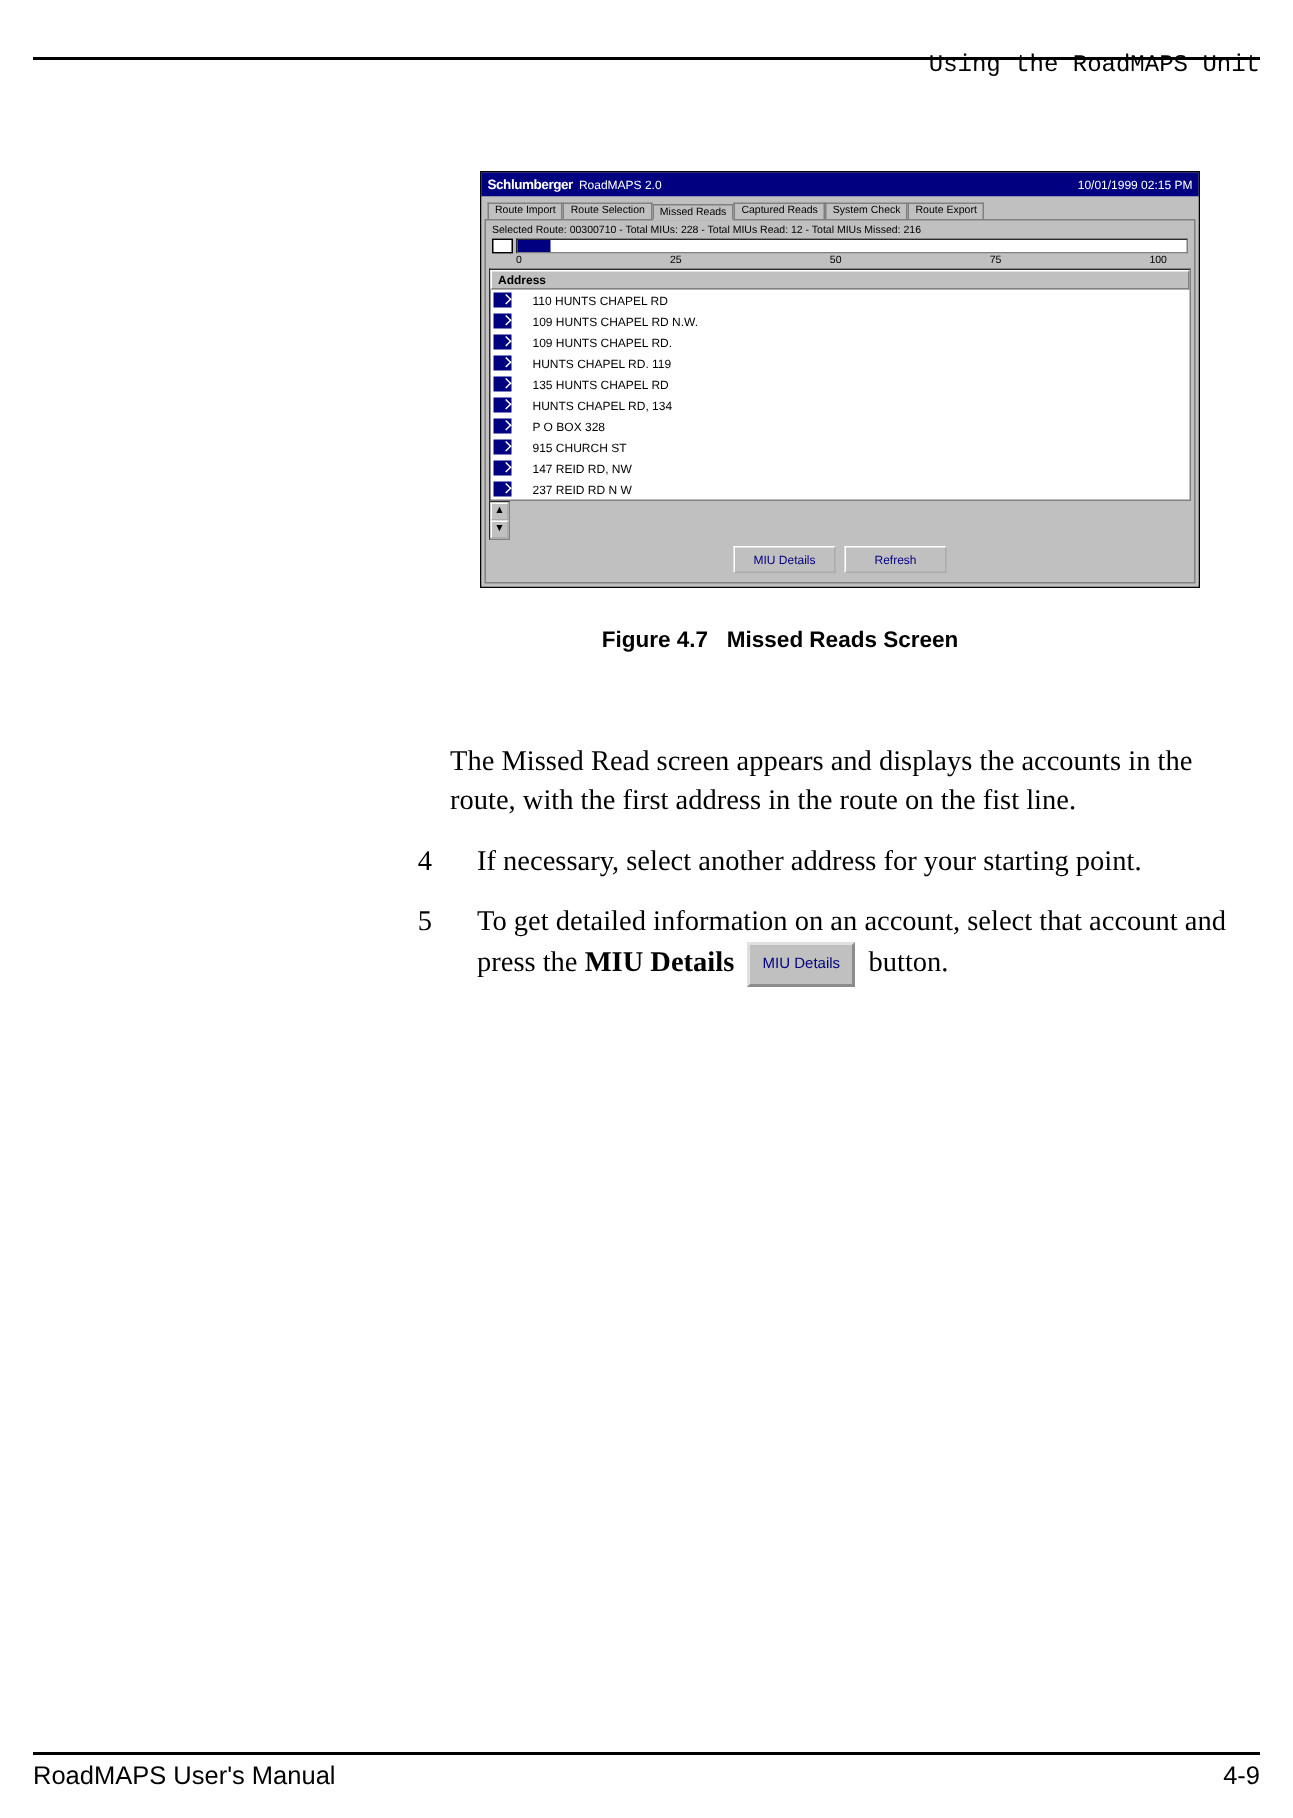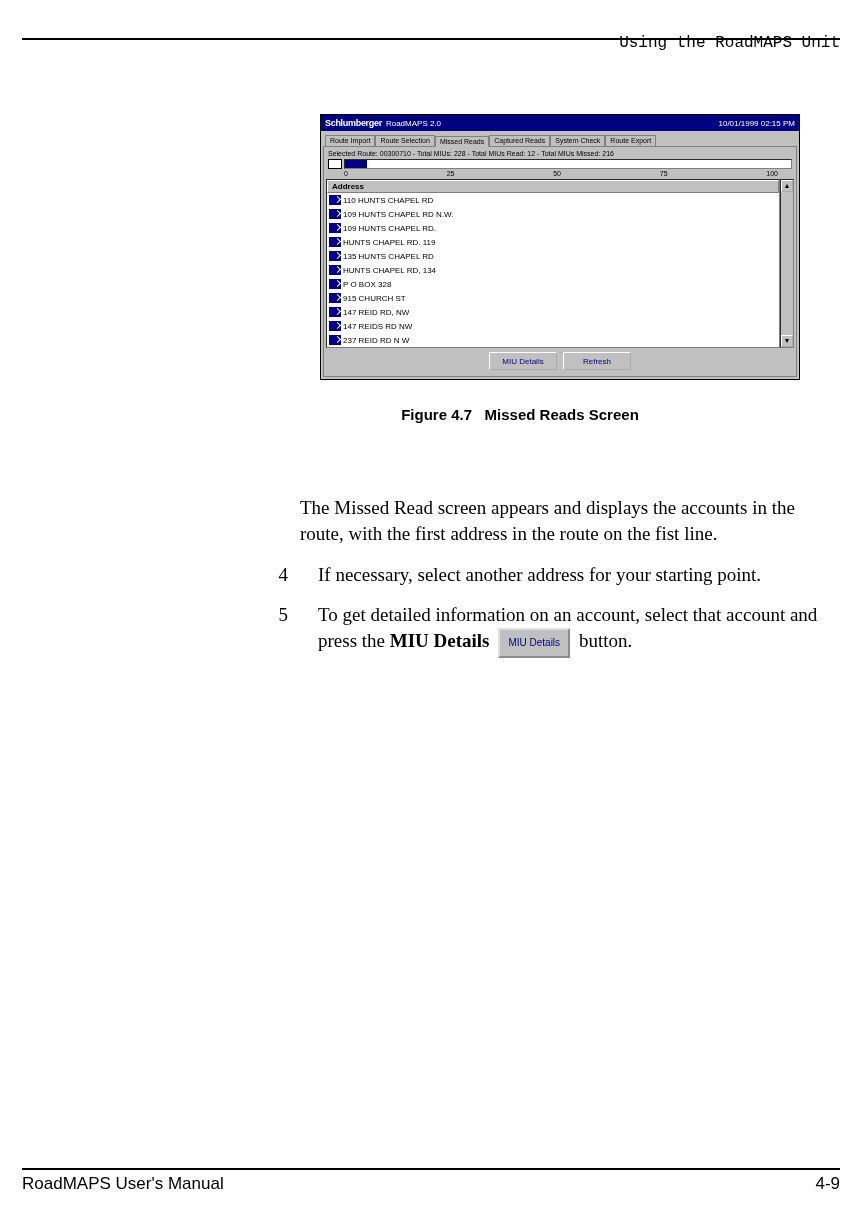--- a/index.html
+++ b/index.html
@@ -119,39 +119,40 @@
   }
   .scale {
     display: flex;
     justify-content: space-between;
     font-size: 7px;
     padding: 0 16px 0 18px;
   }
   .list-area {
     display: flex;
     margin-top: 2px;
+    flex-direction: column;
   }
   .list-header {
     background: #c0c0c0;
     border: 1px solid #fff;
     border-right-color: #808080;
     border-bottom-color: #808080;
     font-size: 8px;
     font-weight: bold;
     padding: 1px 4px;
   }
   .list-body {
     flex: 1;
     background: #fff;
     border: 1px inset #808080;
   }
   .list-row {
     display: flex;
     align-items: center;
-    gap: 2px;
+    gap: 14px;
     padding: 0 2px;
     font-size: 8px;
     height: 14px;
     border-bottom: 0;
   }
   .row-icon {
     width: 12px;
     height: 10px;
     background: #000080;
     display: inline-block;
@@ -342,24 +343,20 @@
             <div class="list-row">
                 <span class="row-icon"></span>
                 <span>915 CHURCH ST</span>
               </div>
             <div class="list-row">
                 <span class="row-icon"></span>
                 <span>147 REID RD, NW</span>
               </div>
             <div class="list-row">
                 <span class="row-icon"></span>
-                <span>147 REIDS RD NW</span>
-              </div>
-            <div class="list-row">
-                <span class="row-icon"></span>
                 <span>237 REID RD N W</span>
               </div>
           </div>
           <div class="scroll-col">
             <div class="scroll-btn">▲</div>
             <div class="scroll-btn">▼</div>
           </div>
         </div>
         <div class="button-row">
           <div class="win-btn">MIU Details</div>

